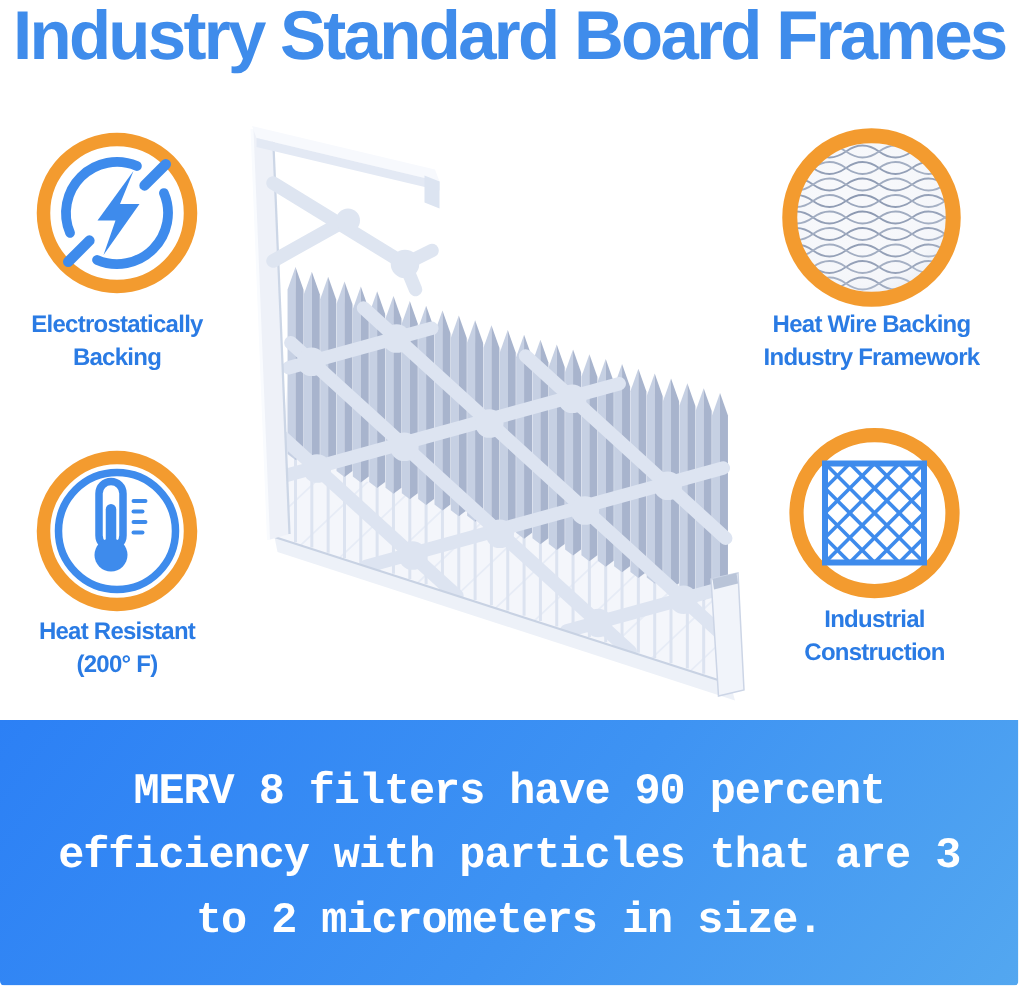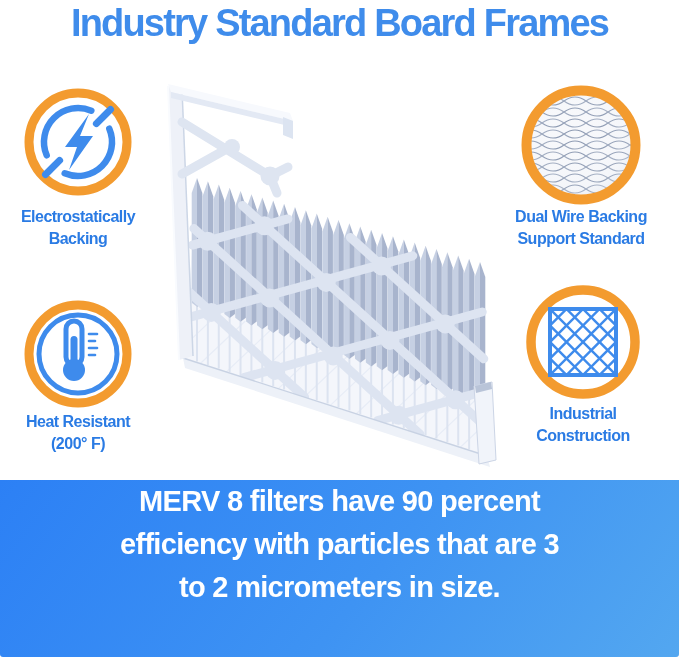--- a/index.html
+++ b/index.html
@@ -2,33 +2,33 @@
 <html><head>
 <meta charset="utf-8">
 <style>
   html,body{margin:0;padding:0;background:#fff;}
   .canvas{
     position:relative;width:679px;height:657px;overflow:hidden;background:#ffffff;
     font-family:"Liberation Sans","DejaVu Sans",sans-serif;
   }
   .title{
     position:absolute;top:0;left:0;width:100%;margin:0;text-align:center;
-    font-size:38px;line-height:46px;font-weight:bold;letter-spacing:-1.8px;color:#3F8CEB;
+    font-size:46px;line-height:46px;font-weight:bold;letter-spacing:-1.8px;color:#3F8CEB;
   }
   .icon{position:absolute;}
   .label{
     position:absolute;text-align:center;font-weight:bold;color:#2A7BE4;
     font-size:16px;line-height:22px;letter-spacing:-0.5px;
   }
   .label span{display:block;white-space:nowrap;}
   .filter-wrap{position:absolute;left:160px;top:64px;width:340px;height:412px;}
   .banner{
     position:absolute;left:0;top:480px;width:679px;height:177px;box-sizing:border-box;
     background:linear-gradient(128deg,#2C80F5 0%,#3E93F3 55%,#53A7F0 100%);
-    border-radius:0 0 3px 3px;text-align:center;
+    border-radius:0 0 3px 3px;padding-top:26px;text-align:center;font-family:Liberation Mono, monospace;
   }
   .banner-line{
     color:#ffffff;font-size:29px;font-weight:bold;line-height:43px;
     letter-spacing:-0.7px;white-space:nowrap;
   }
 </style>
 </head>
 <body>
 
 <div class="canvas">
@@ -61,22 +61,22 @@
         <stop offset="72%" stop-color="#e6ebf3" stop-opacity="0.15"></stop>
         <stop offset="100%" stop-color="#c7d2e2" stop-opacity="0.6"></stop>
       </radialGradient>
     </defs>
     <circle cx="61" cy="61" r="50" fill="#f7f8fb"></circle>
     <circle cx="61" cy="61" r="50" fill="url(#meshp)"></circle>
     <circle cx="61" cy="61" r="50" fill="url(#meshshade)"></circle>
     <circle cx="61" cy="61" r="54.5" fill="none" stroke="#F39B2F" stroke-width="10"></circle>
   </svg>
   <div class="label" style="left:492px;top:206px;width:178px">
-    <span>Dual Wire Backing</span>
-    <span>Support Standard</span>
+    <span>Heat Wire Backing</span>
+    <span>Industry Framework</span>
   </div>
 
   <svg class="icon" style="left:22px;top:298px" width="112" height="112" viewBox="0 0 112 112">
     <circle cx="56" cy="56" r="49" fill="none" stroke="#F39B2F" stroke-width="9"></circle>
     <circle cx="56" cy="56" r="39" fill="none" stroke="#3E8BEC" stroke-width="5"></circle>
     <rect x="44" y="23" width="16" height="44" rx="8" fill="#ffffff" stroke="#3E8BEC" stroke-width="5"></rect>
     <rect x="48.5" y="38" width="7" height="30" rx="3.5" fill="#3E8BEC"></rect>
     <circle cx="52" cy="72" r="11" fill="#3E8BEC"></circle>
     <g stroke="#3E8BEC" stroke-width="2.6" stroke-linecap="round">
       <line x1="67" y1="36" x2="75" y2="36"></line>

